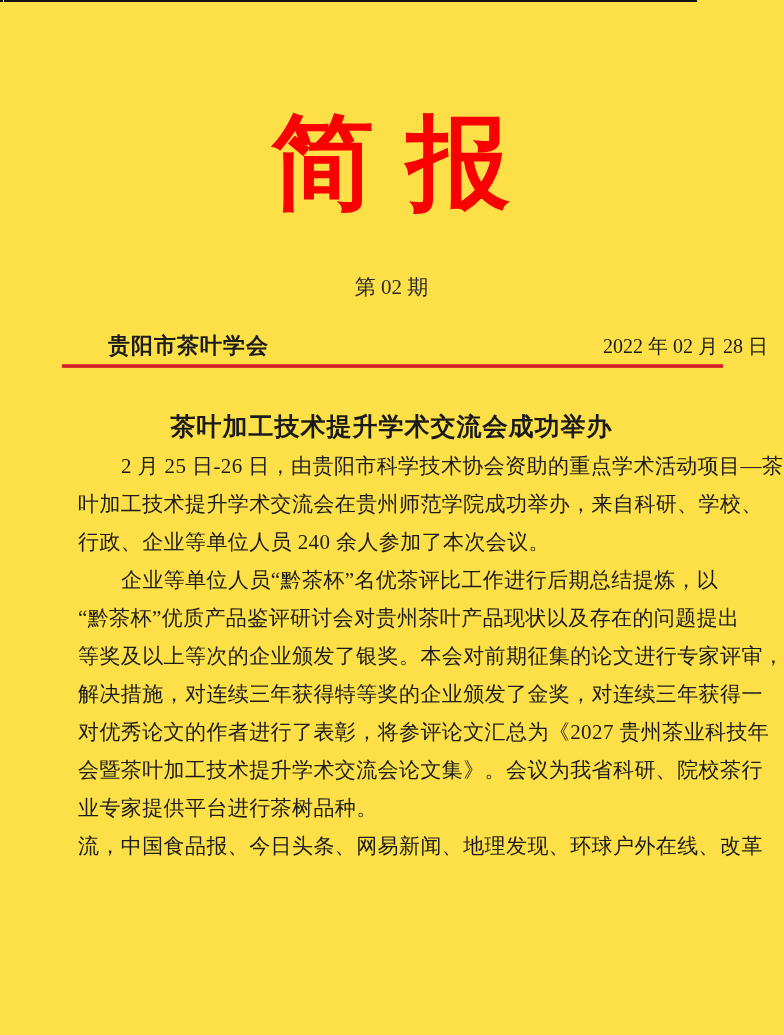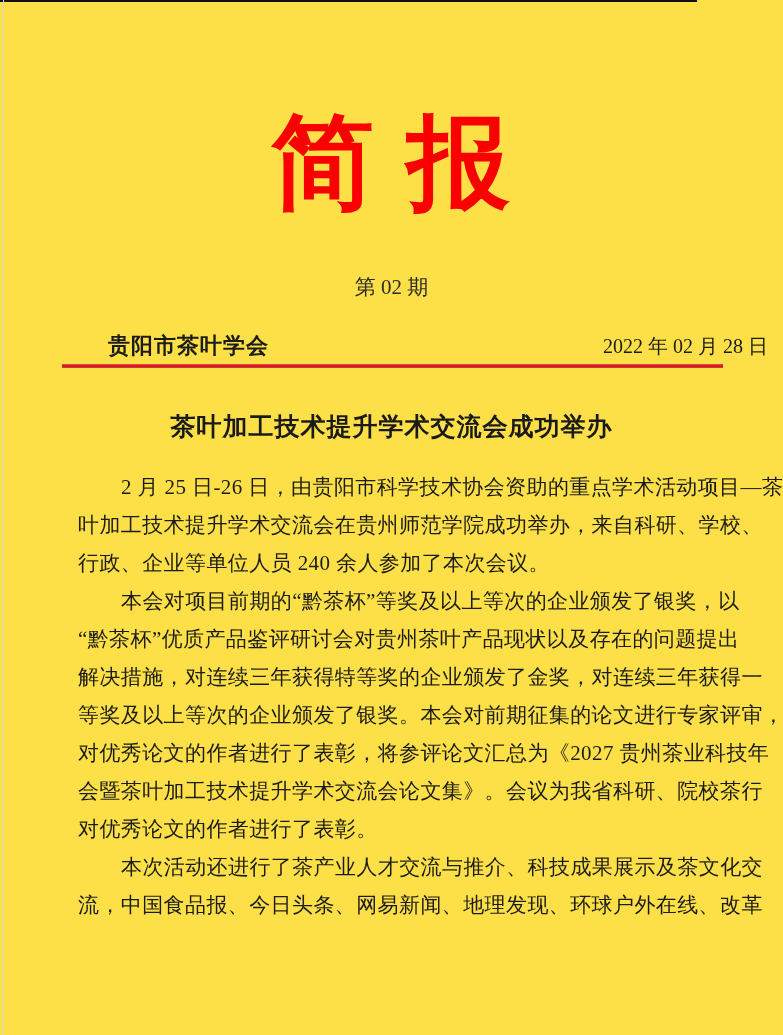--- a/index.html
+++ b/index.html
@@ -72,21 +72,21 @@
     width: 100%;
     text-align: center;
     font-size: 25px;
     font-weight: bold;
     letter-spacing: 1px;
     color: #1a1a1a;
     white-space: nowrap;
     margin-top: 27px;
   }
   .article-body {
-    position: absolute; left: 78px; top: 468px;
+    position: absolute; left: 78px; top: 447px;
     width: 646px;
   }
   .body-line {
     height: 38px;
     line-height: 38px;
     font-size: 21px;
     letter-spacing: 0.4px;
     white-space: nowrap;
     color: #1b1b1b;
   }
@@ -113,27 +113,26 @@
 
   <div class="article-title">茶叶加工技术提升学术交流会成功举办</div>
 
   <div class="article-body">
     <div>
       <div class="body-line indent">2 月 25 日-26 日，由贵阳市科学技术协会资助的重点学术活动项目—茶</div>
       <div class="body-line">叶加工技术提升学术交流会在贵州师范学院成功举办，来自科研、学校、</div>
       <div class="body-line">行政、企业等单位人员 240 余人参加了本次会议。</div>
     </div>
     <div>
-      <div class="body-line indent">本会对项目前期的“黔茶杯”等奖及以上等次的企业颁发了银奖，以</div>
+      <div class="body-line indent">企业等单位人员“黔茶杯”名优茶评比工作进行后期总结提炼，以</div>
       <div class="body-line">“黔茶杯”优质产品鉴评研讨会对贵州茶叶产品现状以及存在的问题提出</div>
+      <div class="body-line">等奖及以上等次的企业颁发了银奖。本会对前期征集的论文进行专家评审，</div>
       <div class="body-line">解决措施，对连续三年获得特等奖的企业颁发了金奖，对连续三年获得一</div>
-      <div class="body-line">等奖及以上等次的企业颁发了银奖。本会对前期征集的论文进行专家评审，</div>
       <div class="body-line">对优秀论文的作者进行了表彰，将参评论文汇总为《2027 贵州茶业科技年</div>
       <div class="body-line">会暨茶叶加工技术提升学术交流会论文集》。会议为我省科研、院校茶行</div>
-      <div class="body-line">对优秀论文的作者进行了表彰。</div>
+      <div class="body-line">业专家提供平台进行茶树品种。</div>
     </div>
     <div>
-      <div class="body-line indent">本次活动还进行了茶产业人才交流与推介、科技成果展示及茶文化交</div>
       <div class="body-line">流，中国食品报、今日头条、网易新闻、地理发现、环球户外在线、改革</div>
     </div>
   </div>
 
 </div>
 
 </body></html>

